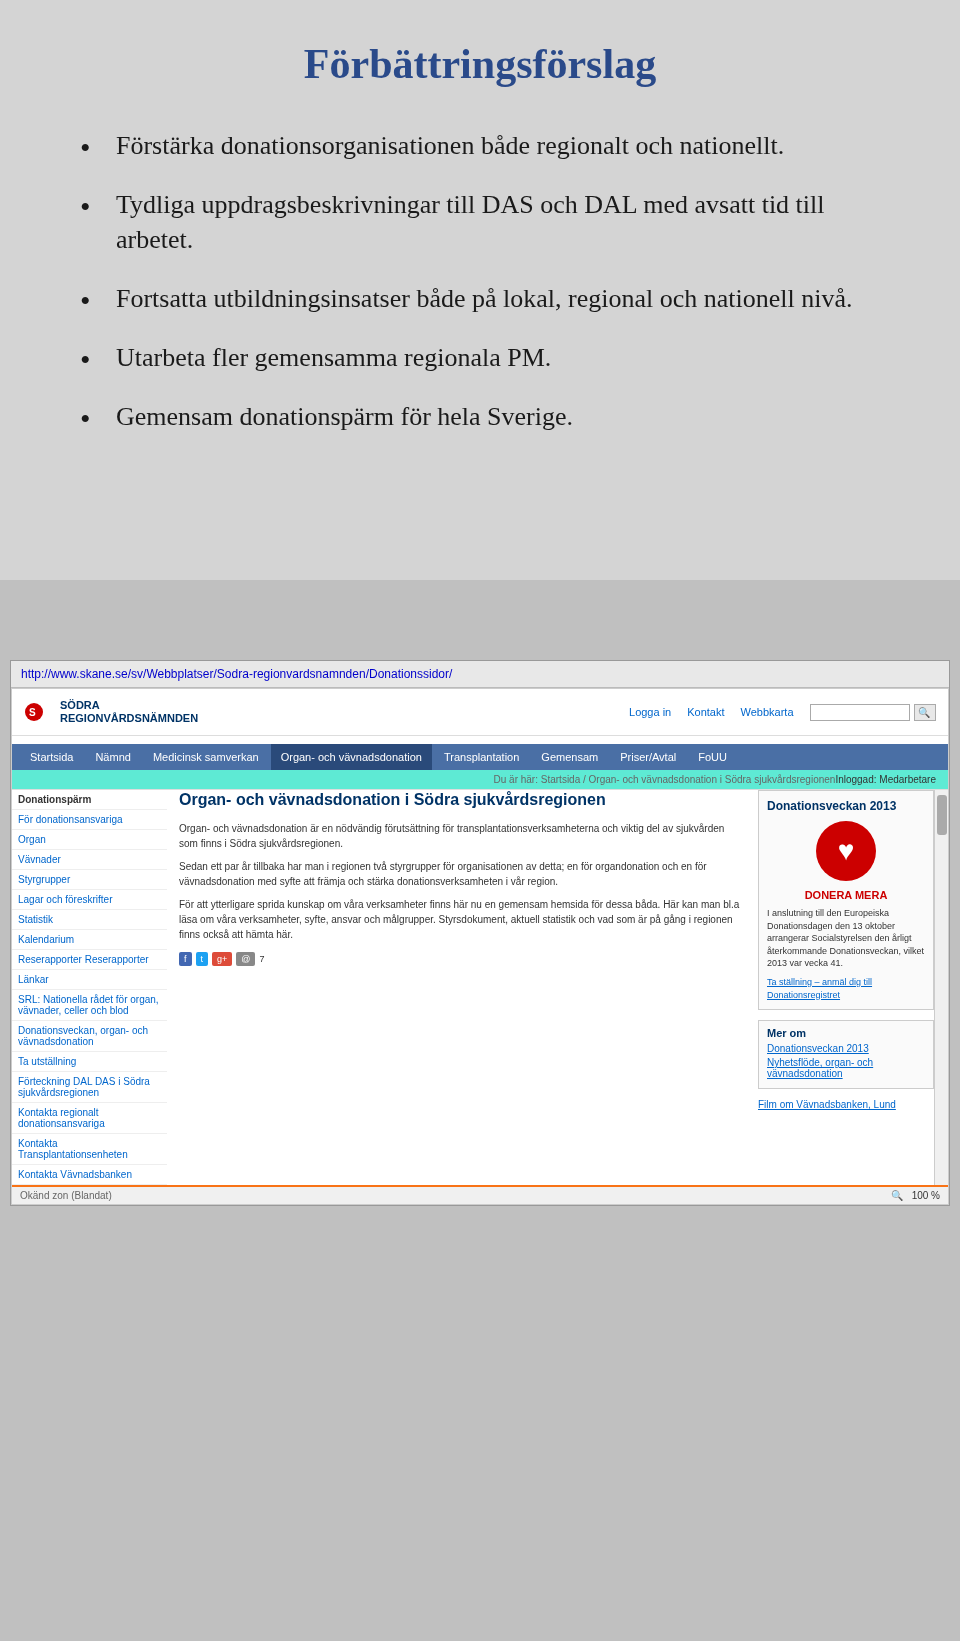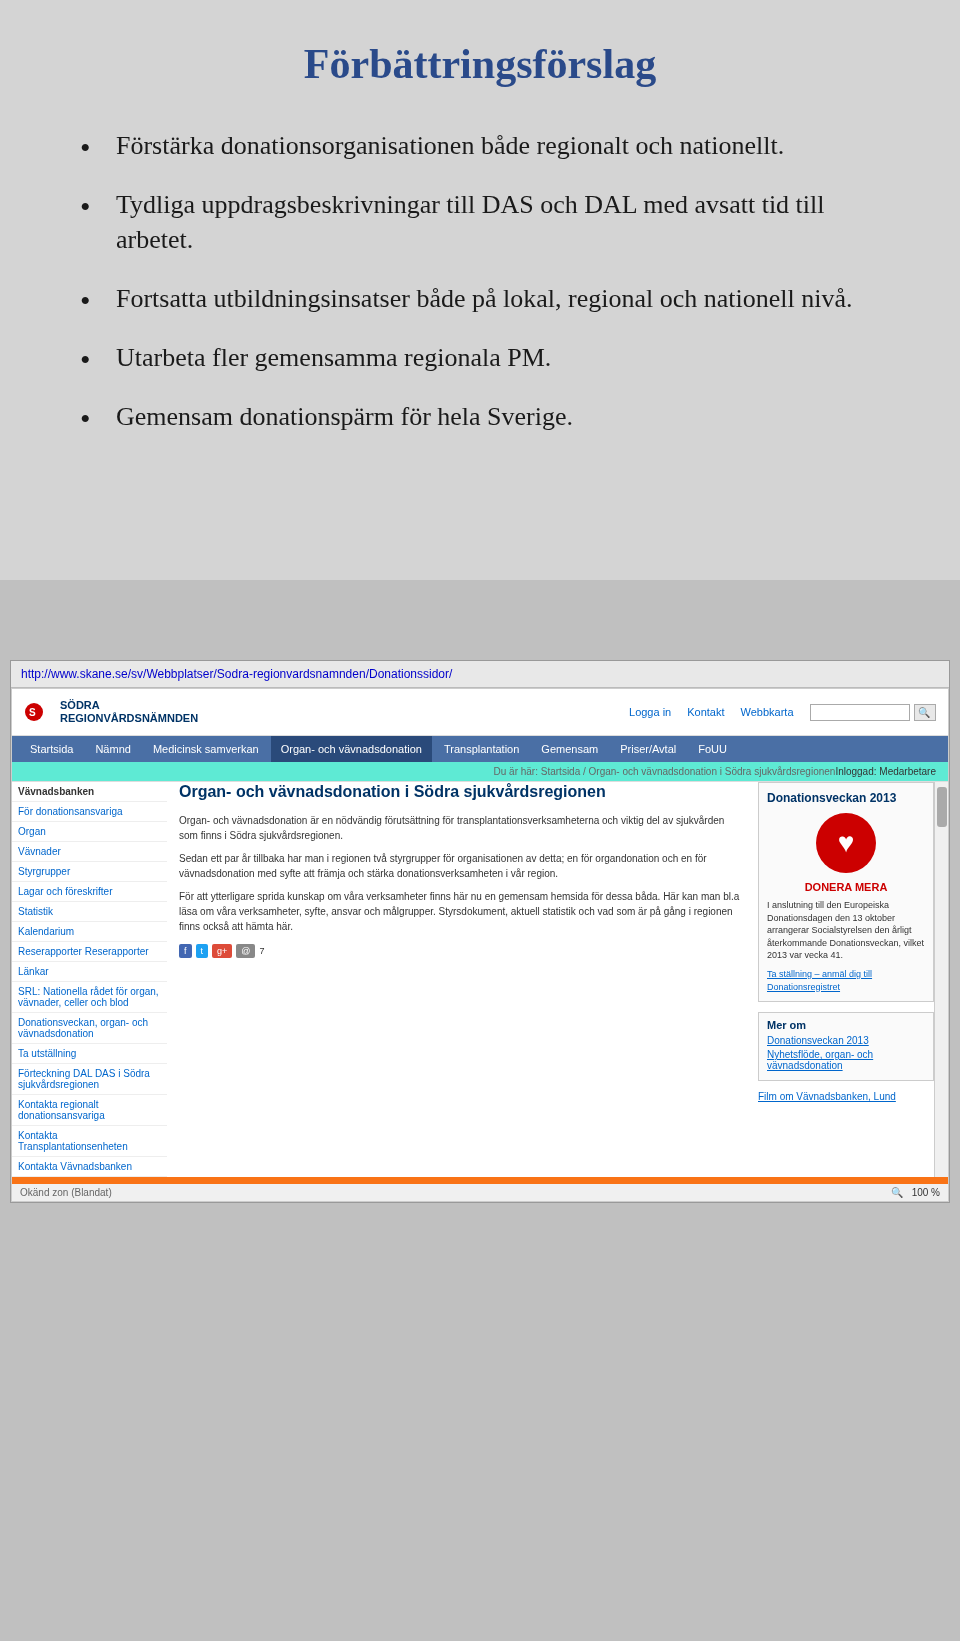--- a/index.html
+++ b/index.html
@@ -132,20 +132,21 @@
       font-size: 10px;
       cursor: pointer;
     }
 
     
     .site-nav {
       background: #4a6fa5;
       display: flex;
       gap: 2px;
       padding: 0 8px;
+      margin-top: 8px;
     }
 
     .nav-item {
       color: white;
       font-size: 11px;
       padding: 7px 10px;
       cursor: pointer;
       white-space: nowrap;
     }
 
@@ -325,21 +326,21 @@
       width: 10px;
       height: 40px;
       background: #aaa;
       border-radius: 3px;
       margin-top: 5px;
     }
 
     
     .status-bar {
       background: #f0f0f0;
-      border-top: 7px solid #f97316;
+      border-top: 2px solid #f97316;
       padding: 3px 8px;
       font-size: 10px;
       color: #333;
       display: flex;
       justify-content: space-between;
       align-items: center;
     }
 
     .status-left {
       color: #666;
@@ -412,21 +413,21 @@
       </div>
 
     <div class="breadcrumb-bar">
       <span>Du är här: Startsida / Organ- och vävnadsdonation i Södra sjukvårdsregionen</span>
       <span class="logged-in">Inloggad: Medarbetare</span>
     </div>
 
     <div style="display:flex;">
 
       <div class="sidebar">
-      <a href="#" class="sidebar-link bold">Vävnadsbanken</a>
+      <a href="#" class="sidebar-link bold">Donationspärm</a>
           <a href="#" class="sidebar-link">För donationsansvariga</a>
           <a href="#" class="sidebar-link">Organ</a>
           <a href="#" class="sidebar-link">Vävnader</a>
           <a href="#" class="sidebar-link">Styrgrupper</a>
           <a href="#" class="sidebar-link">Lagar och föreskrifter</a>
           <a href="#" class="sidebar-link">Statistik</a>
           <a href="#" class="sidebar-link">Kalendarium</a>
           <a href="#" class="sidebar-link">Reserapporter Reserapporter</a>
           <a href="#" class="sidebar-link">Länkar</a>
           <a href="#" class="sidebar-link">SRL: Nationella rådet för organ, vävnader, celler och blod</a>

